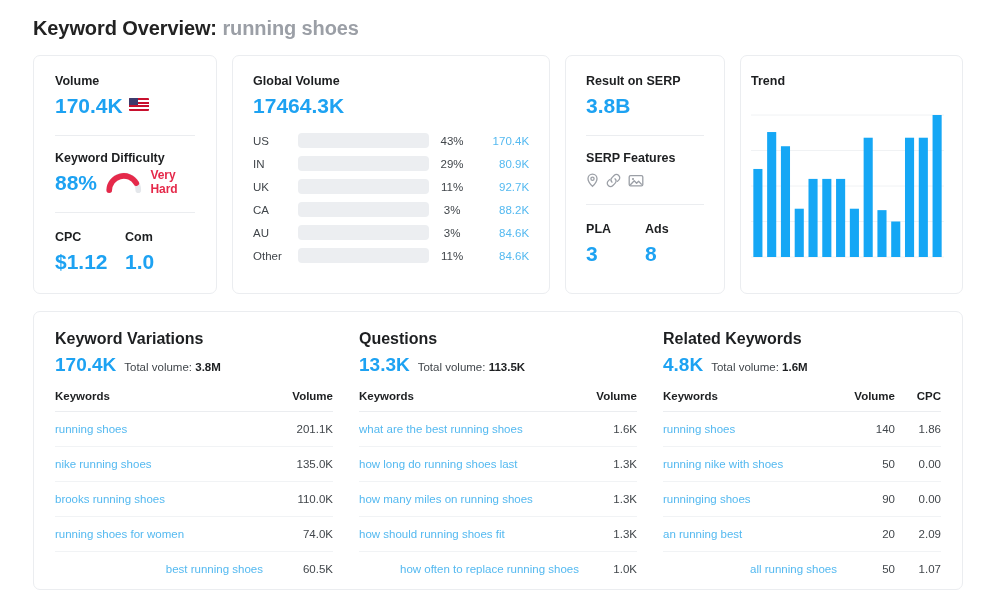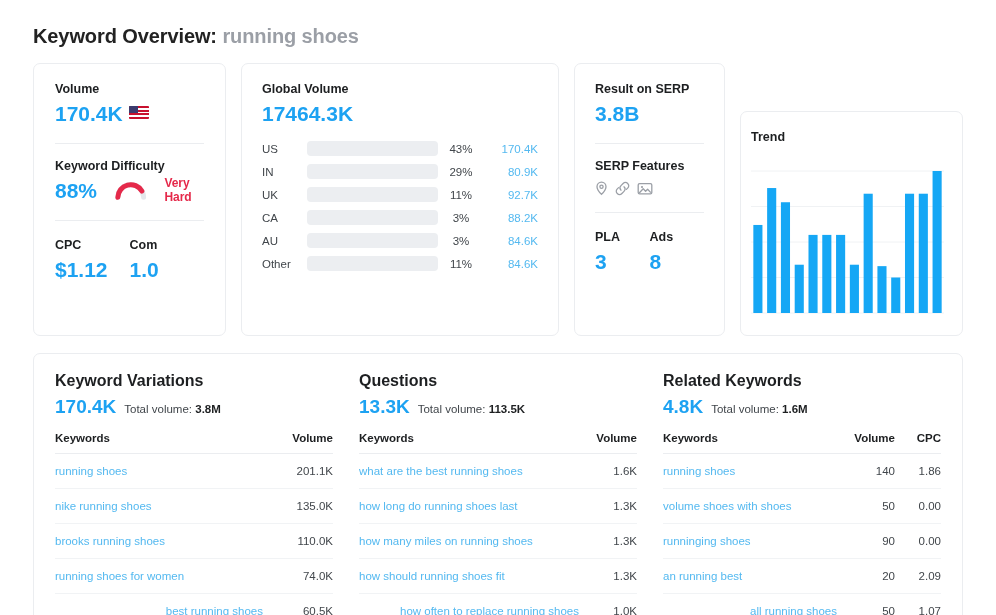--- a/index.html
+++ b/index.html
@@ -17,21 +17,21 @@
   .page {
     position: relative;
     width: 996px;
     height: 615px;
     box-sizing: border-box;
     padding: 0 33px;
   }
 
   
   .page-title {
-    padding-top: 22px;
+    padding-top: 14px;
     font-size: 20px;
     font-weight: bold;
     letter-spacing: -0.1px;
     color: #222222;
     line-height: 28px;
   }
   .page-title .kw {
     color: #9b9fa6;
     font-weight: bold;
   }
@@ -45,21 +45,21 @@
   }
   .card {
     background: #ffffff;
     border: 1px solid #ebedf0;
     border-radius: 7px;
     box-sizing: border-box;
   }
   .card-vol     { width: 196px; padding: 17px 21px 0 21px; }
   .card-global  { width: 322px; padding: 17px 20px 0 20px; }
   .card-serp    { width: 170px; padding: 17px 20px 0 20px; }
-  .card-trend   { width: 231px; padding: 17px 18px 0 10px; margin-top: 48px; }
+  .card-trend   { width: 231px; padding: 17px 18px 0 10px; }
 
   .stat-label {
     font-size: 12.5px;
     font-weight: bold;
     color: #1d1f21;
     line-height: 16px;
   }
   .stat-value {
     font-size: 21px;
     font-weight: bold;
@@ -100,21 +100,21 @@
     position: absolute; left: 0; top: 0;
     width: 9px; height: 7.2px;
     background: #3c3b6e;
   }
 
   
   .kd-row {
     display: flex;
     align-items: center;
     margin-top: 2px;
-    gap: 18px;
+    gap: 9px;
   }
   .kd-pct {
     font-size: 21px;
     font-weight: bold;
     color: #1da2f2;
     line-height: 27px;
   }
   .gauge { display: block; }
   .kd-text {
     font-size: 12px;
@@ -515,21 +515,21 @@
             <th class="num w-cpc">CPC</th>
           </tr>
         </thead>
         <tbody id="rk-body">
             <tr>
               <td class="kw"><a href="#">running shoes</a></td>
               <td class="num w-vol-sm">140</td>
               <td class="num w-cpc">1.86</td>
             </tr>
             <tr>
-              <td class="kw"><a href="#">volume shoes with shoes</a></td>
+              <td class="kw"><a href="#">running nike with shoes</a></td>
               <td class="num w-vol-sm">50</td>
               <td class="num w-cpc">0.00</td>
             </tr>
             <tr>
               <td class="kw"><a href="#">runninging shoes</a></td>
               <td class="num w-vol-sm">90</td>
               <td class="num w-cpc">0.00</td>
             </tr>
             <tr>
               <td class="kw"><a href="#">an running best</a></td>

